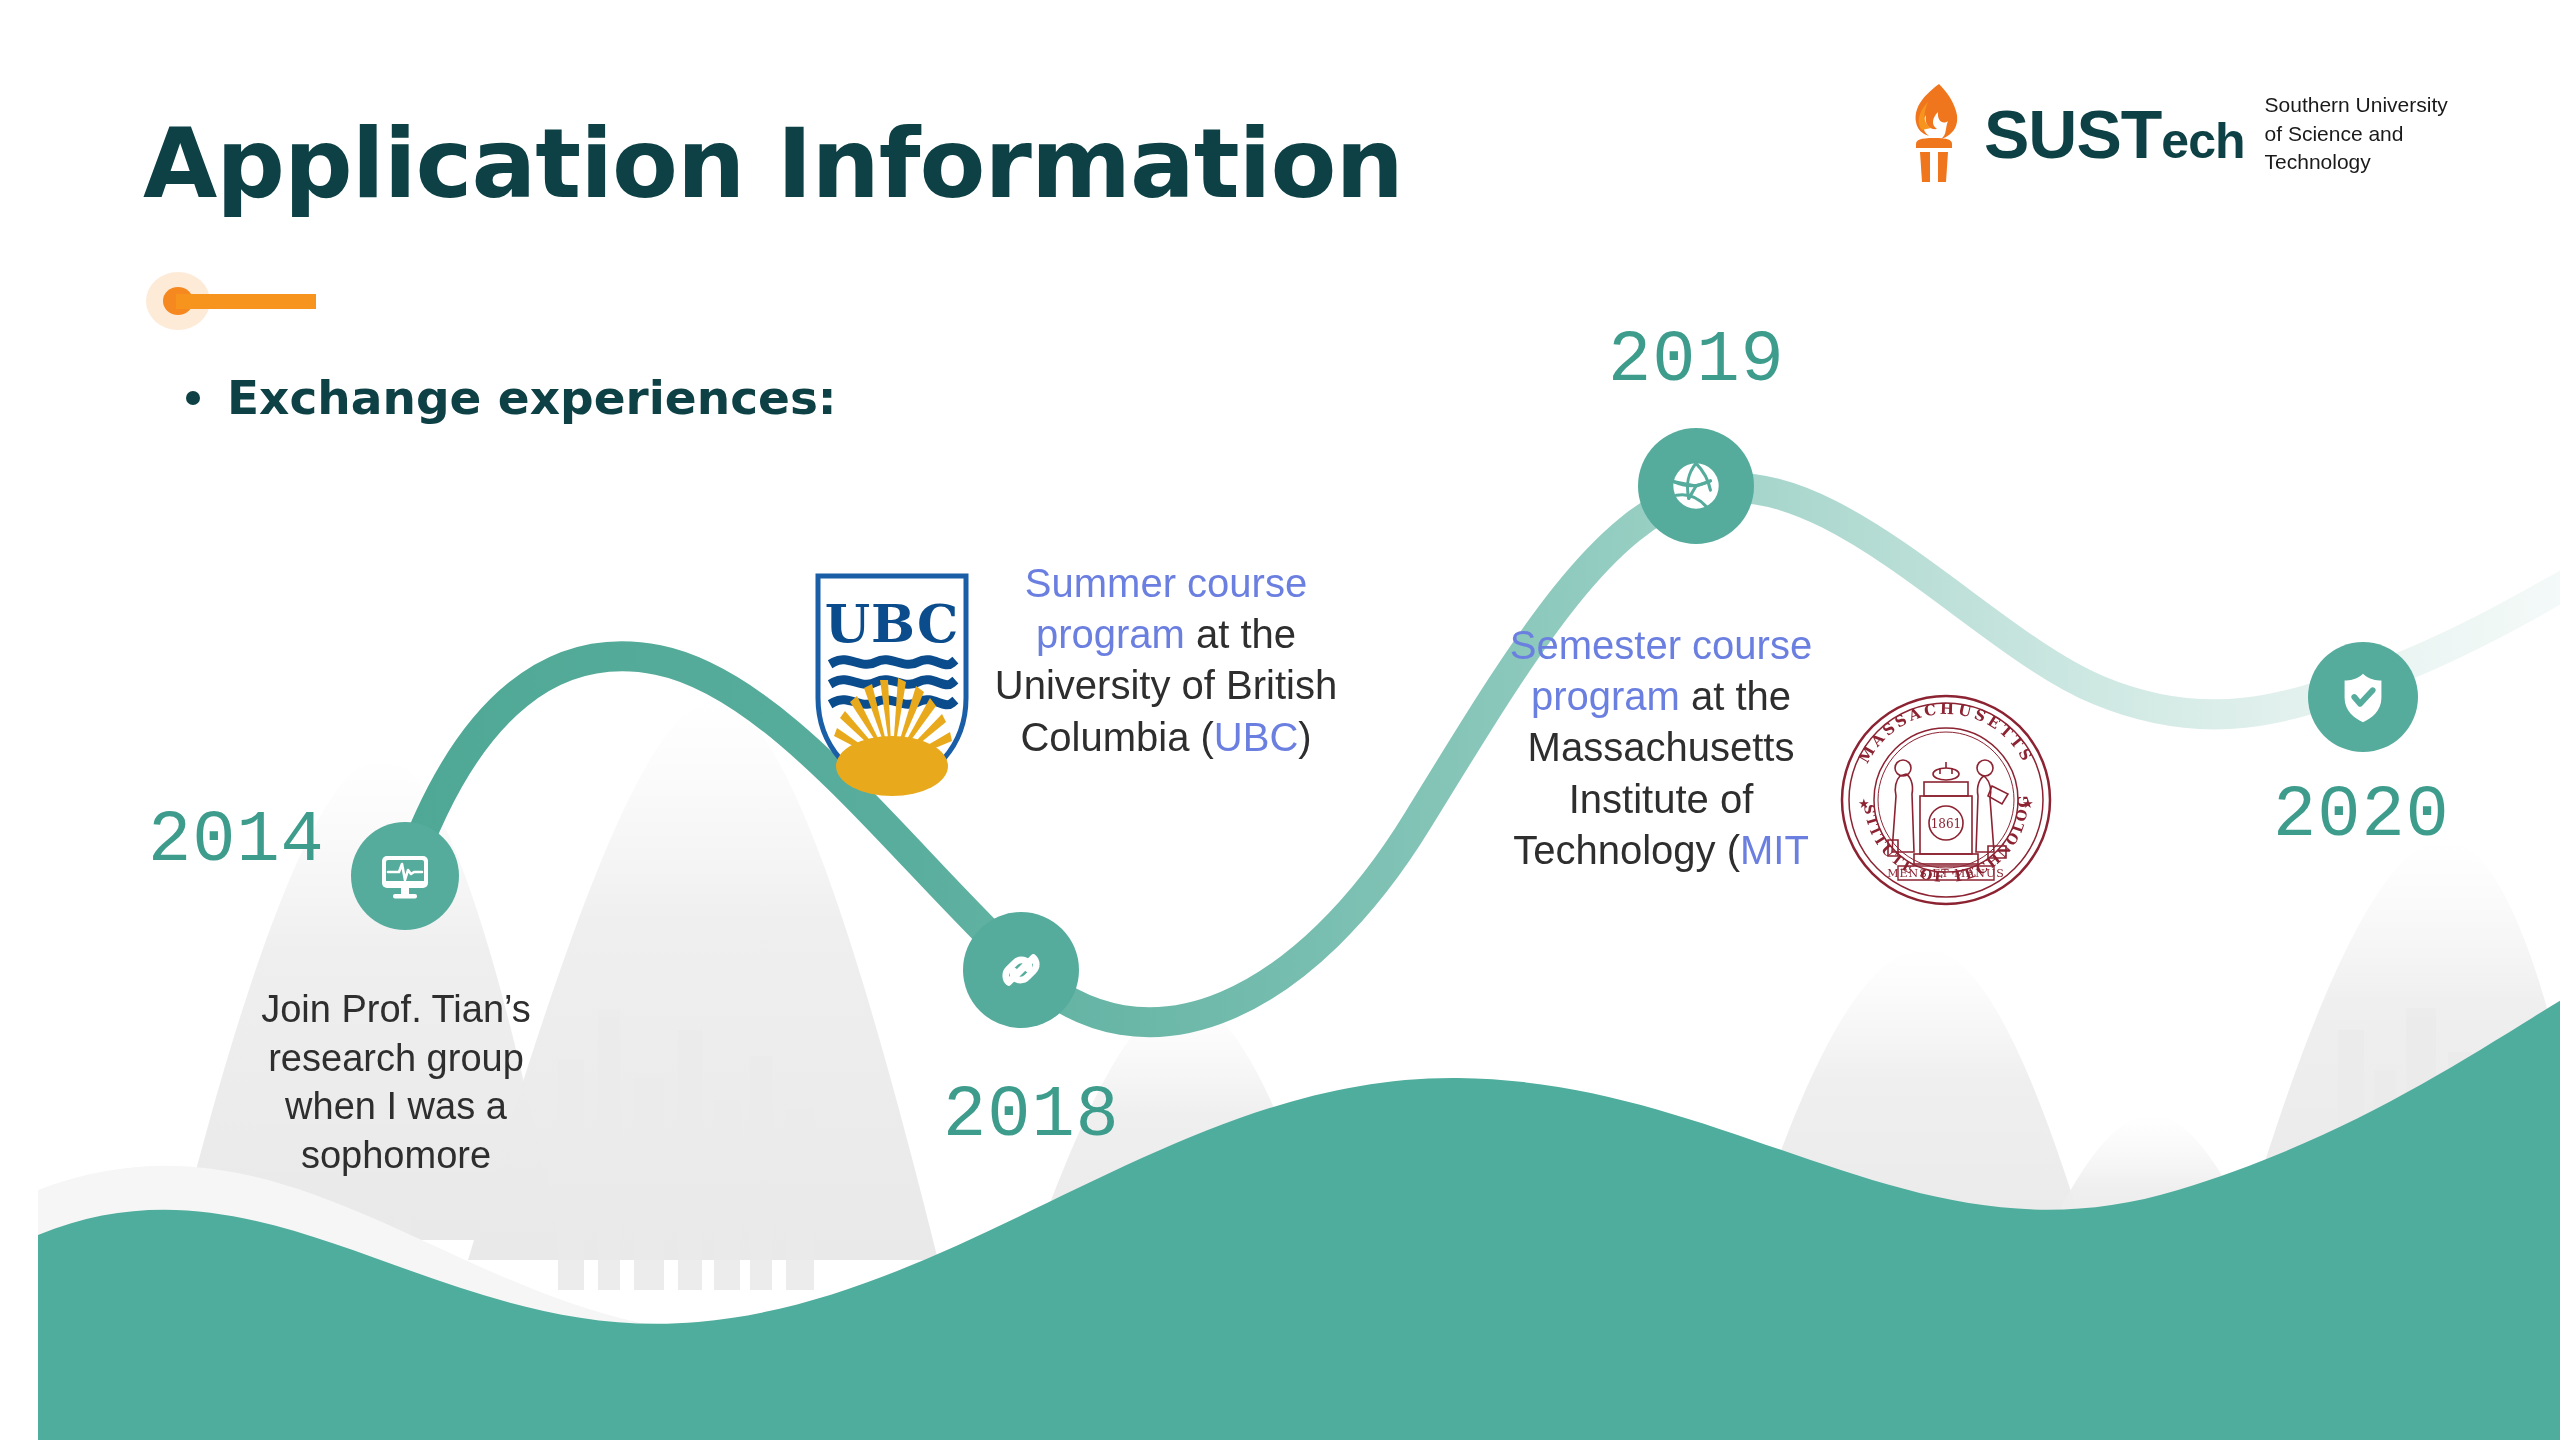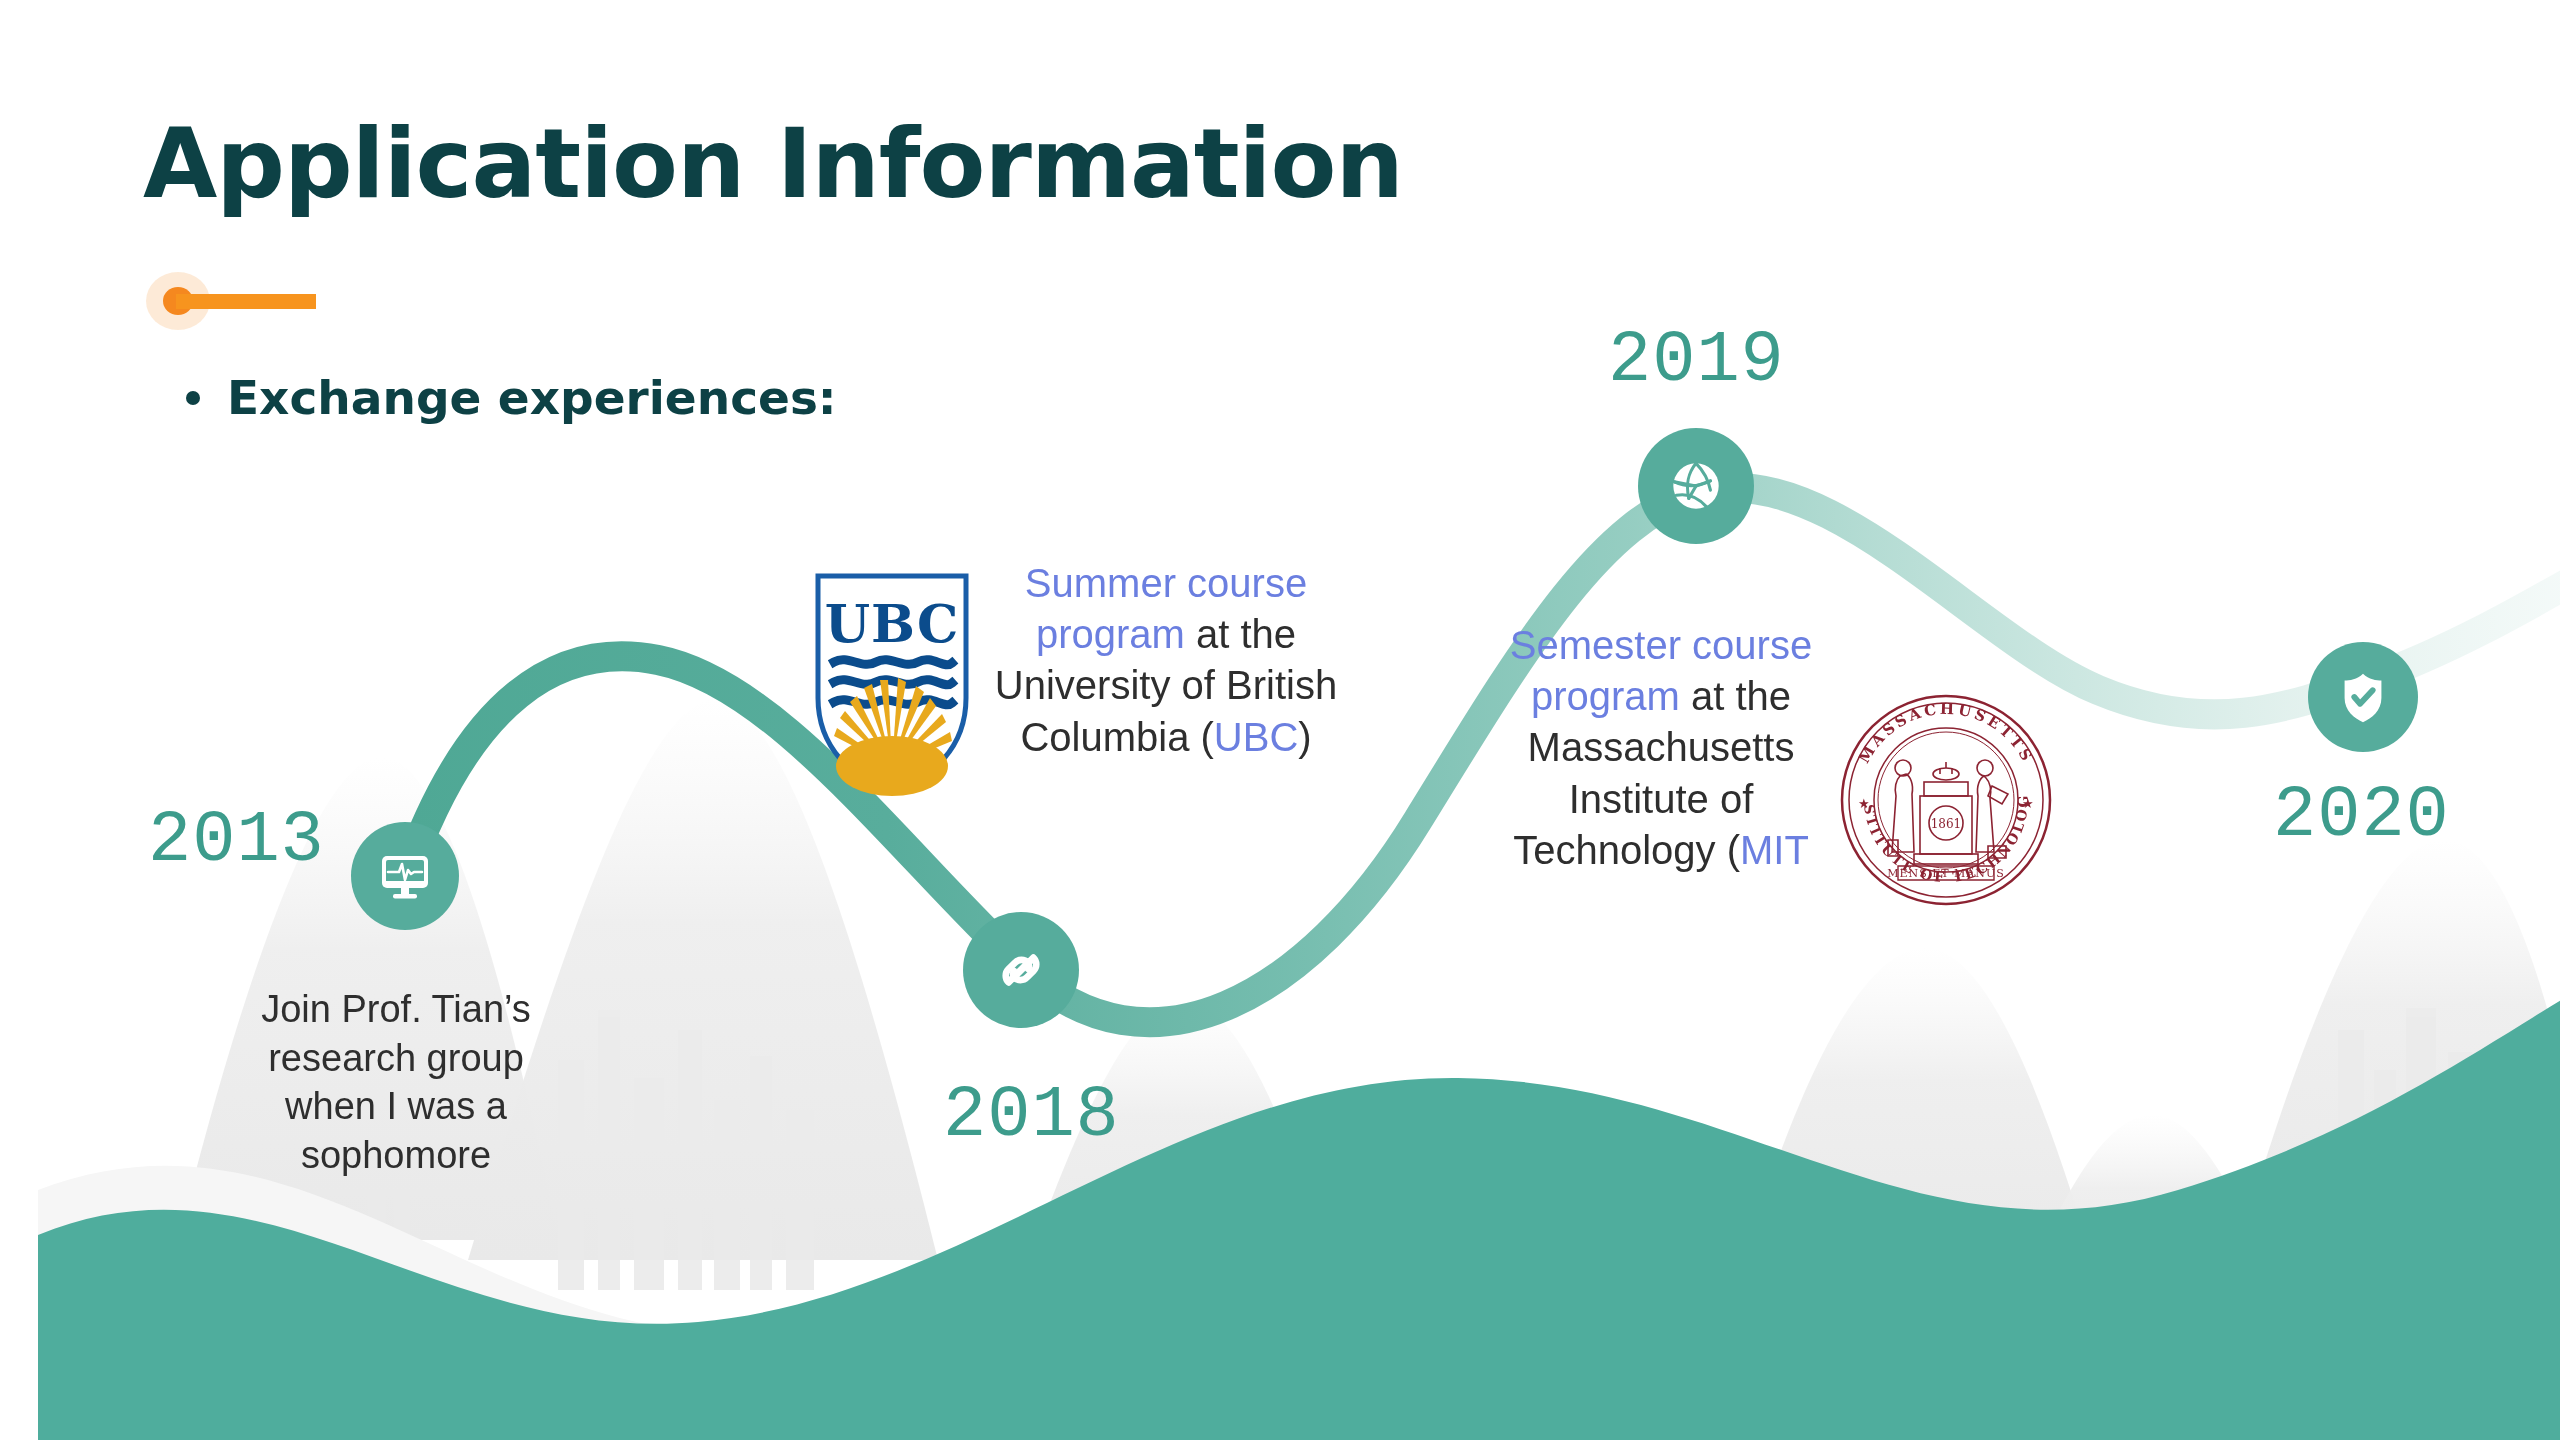--- a/index.html
+++ b/index.html
@@ -266,22 +266,47 @@
     <ellipse cx="32" cy="29" rx="32" ry="29" fill="#F5881F" opacity="0.18"></ellipse>
     <ellipse cx="32" cy="29" rx="15" ry="14" fill="#F5881F"></ellipse>
     <rect x="30" y="22" width="140" height="15" fill="#F7941E"></rect>
   </svg>
 
   <div id="bullet-row">
     <span id="bullet-dot"></span>
     <span id="bullet-text">Exchange experiences:</span>
   </div>
 
-
-  <div class="year" id="year-2017">2013</div>
+  <div id="sustech">
+    <svg id="sustech-torch" viewBox="0 0 72 104">
+
+      <path d="M41,2 C22,16 16,28 18,40 C19,47 24,52 31,54
+               C24,49 23,41 28,33 C26,43 32,48 39,47
+               C33,43 34,36 40,30 C39,39 45,43 50,39
+               C47,46 49,53 43,57 C56,53 62,42 58,29
+               C55,18 48,9 41,2 Z" fill="#F0761E"></path>
+      <path d="M24,48 C18,42 20,30 30,20 C24,33 26,42 33,46 Z" fill="#F7941E"></path>
+
+      <path d="M18,62 C18,58 22,56 36,56 C50,56 54,58 54,62
+               L54,66 L18,66 Z" fill="#F0761E"></path>
+      <path d="M22,70 L32,70 L32,100 L24,100 Z" fill="#F0761E"></path>
+      <path d="M40,70 L50,70 L48,100 L40,100 Z" fill="#F0761E"></path>
+      <rect x="33" y="70" width="6" height="24" fill="#ffffff"></rect>
+    </svg>
+    <div>
+      <div id="sustech-word"><span>SUST</span><span class="small">ech</span></div>
+    </div>
+    <div id="sustech-sub">
+      <div>Southern University</div>
+      <div>of Science and</div>
+      <div>Technology</div>
+    </div>
+  </div>
+
+  <div class="year" id="year-2017">2014</div>
   <div class="year" id="year-2018">2018</div>
   <div class="year" id="year-2019">2019</div>
   <div class="year" id="year-2020">2020</div>
 
   <div class="node" id="node-2017">
     <svg width="64" height="64" viewBox="0 0 64 64">
       <rect x="9" y="12" width="46" height="32" rx="5" fill="#ffffff"></rect>
       <rect x="13" y="16" width="38" height="24" rx="2" fill="#56AC9C"></rect>
       <path d="M15,28 L26,28 L29,20 L32,36 L35,26 L38,30 L41,28 L49,28" fill="none" stroke="#ffffff" stroke-width="2.6" stroke-linejoin="round" stroke-linecap="round"></path>
       <rect x="13" y="37" width="38" height="4" fill="#ffffff"></rect>

